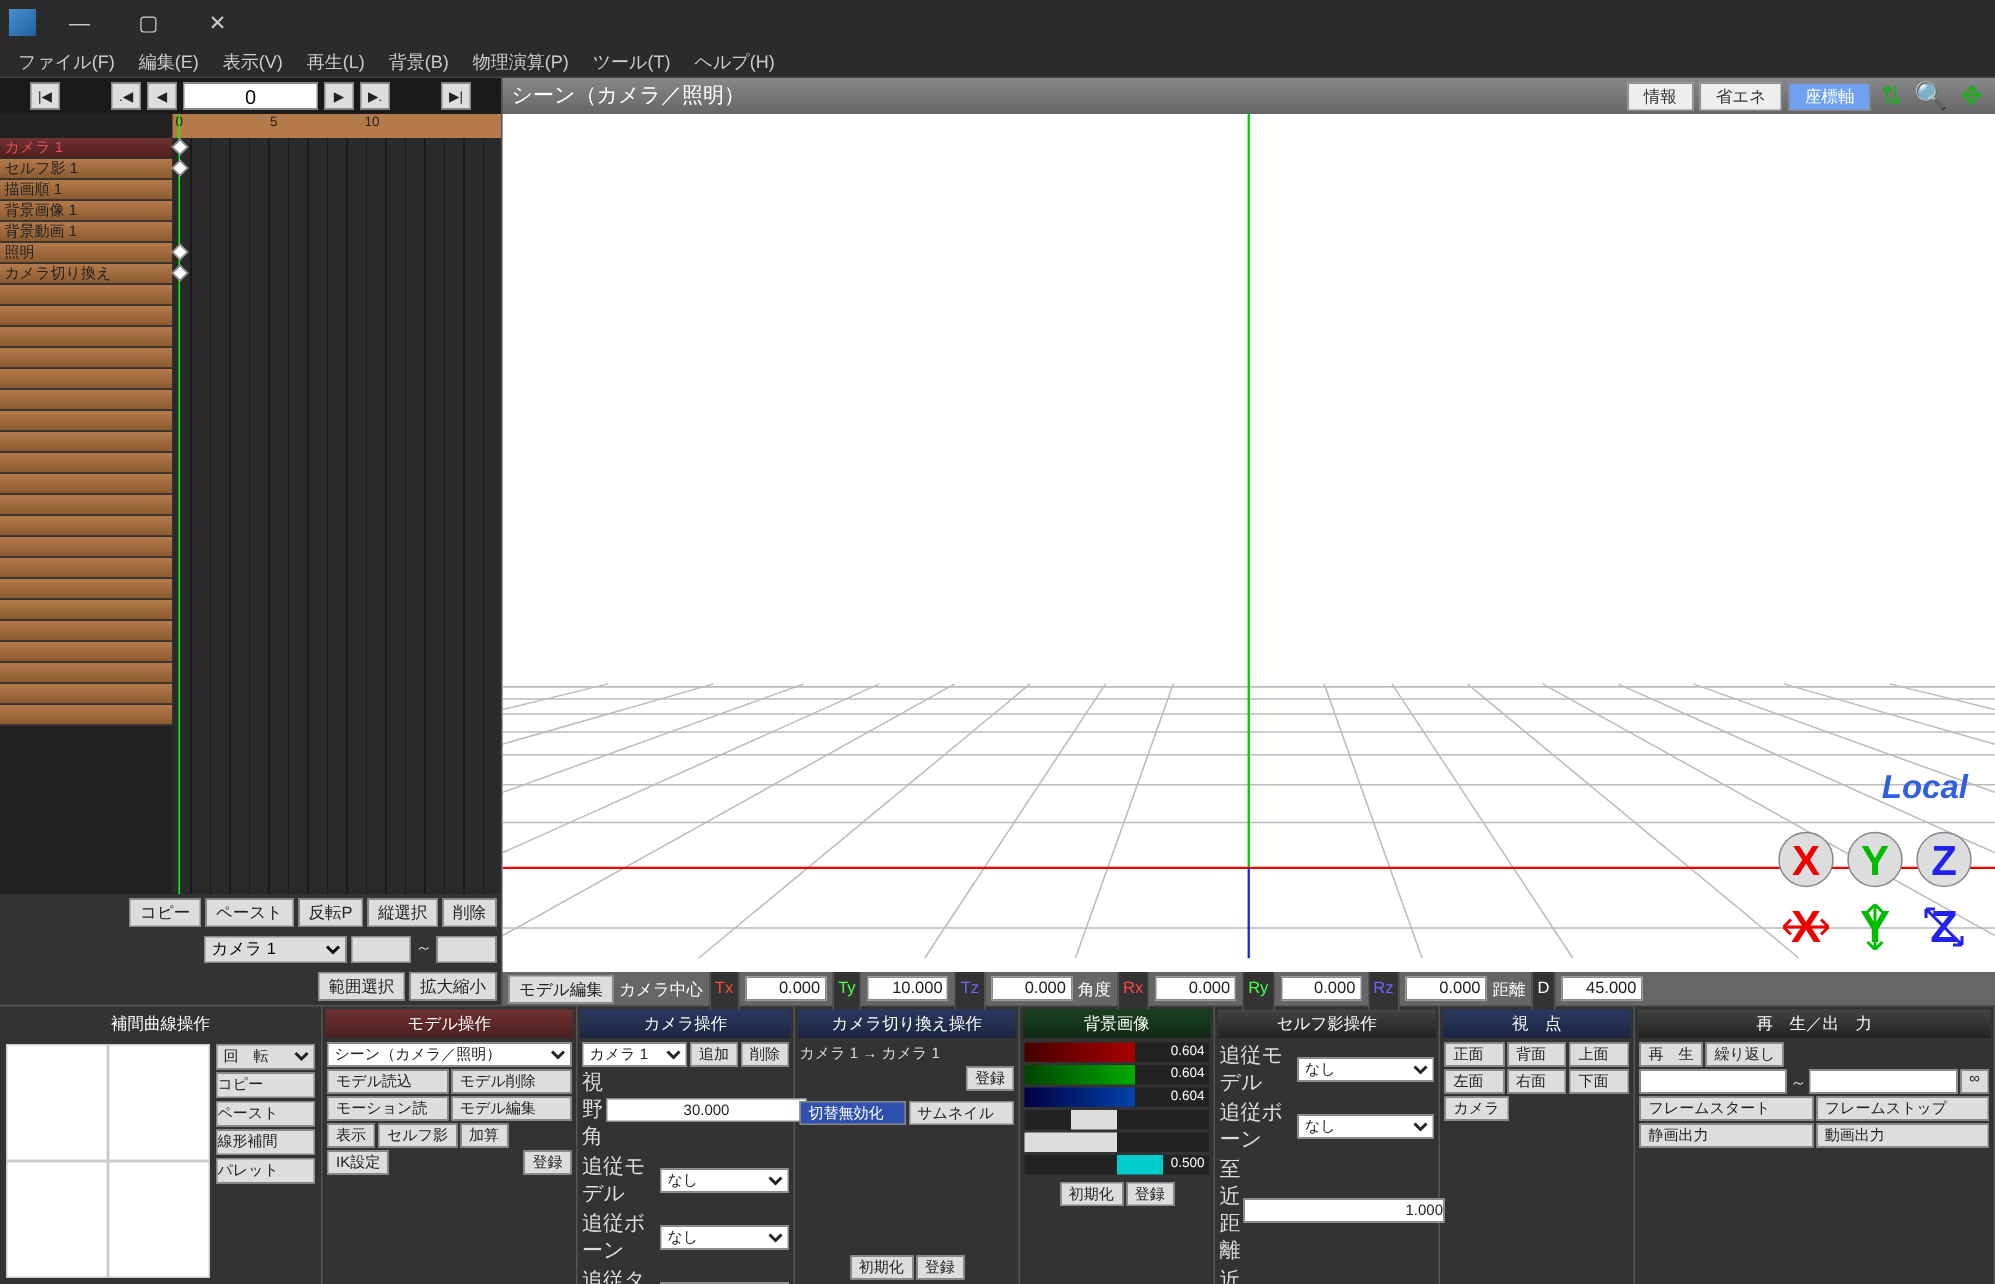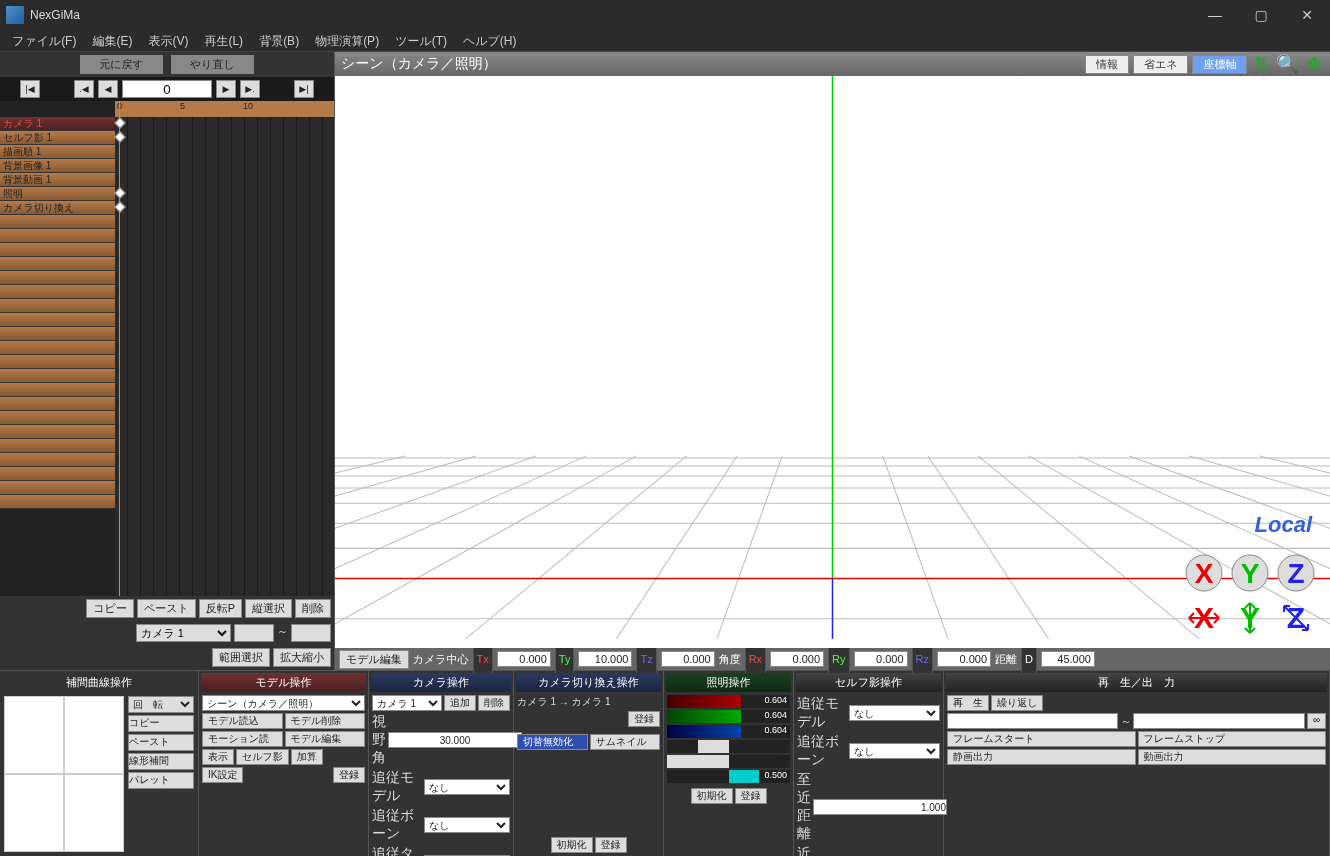--- a/index.html
+++ b/index.html
@@ -41,21 +41,21 @@
 .vp-header .icon { font-size:18px; padding:0 2px; }
 .canvas3d { flex:1; background:#fff; position:relative; overflow:hidden; }
 .grid3d { position:absolute; inset:0; }
 .vp-status { height: 22px; background:#666; display:flex; align-items:center; gap:4px; padding:0 4px; font-size:11px; color:#fff; }
 .vp-status .stbtn { background:#ddd; color:#222; border:1px solid #888; padding:1px 6px; }
 .vp-status .stval { background:#fff; color:#222; width:54px; text-align:right; padding:1px 3px; border:1px solid #888; }
 .vp-status .stlabel { background:#333; color:#fff; padding:11px 3px; border:1px solid #555; }
 .bottom { height: 186px; display:flex; background:#333; border-top:1px solid #555; }
 .panel { border-right:1px solid #555; display:flex; flex-direction:column; padding:2px; }
 .panel-hdr { text-align:center; font-size:11px; color:#fff; padding:2px; margin-bottom:2px; }
-.panel.curve { width:199px; }
+.panel.curve { width:215px; }
 .panel.curve .graph { flex:1; background:#fff; margin:2px; display:grid; grid-template-columns:1fr 1fr; }
 .panel.curve .graph div { border:1px solid #ccc; }
 .panel.model { width:170px; }
 .panel.model .panel-hdr { background:linear-gradient(#703030,#4a2020); }
 .panel.camera { width:145px; }
 .panel.camera .panel-hdr { background:linear-gradient(#2a3a60,#1a2540); }
 .panel.camswitch { width:150px; }
 .panel.camswitch .panel-hdr { background:linear-gradient(#2a3a60,#1a2540); }
 .panel.light { width:130px; }
 .panel.light .panel-hdr { background:linear-gradient(#1a4020,#102a15); }
@@ -74,21 +74,20 @@
 .redtxt { color:#e04040; }
 .curve-btns { width:70px; display:flex;flex-direction:column;gap:2px;padding:2px; }
 .curve-btns select, .curve-btns .pbtn { width:100%; font-size:10px; height:17px; background:#ddd; border:1px solid #888; color:#222; }
 .vol { width:28px; background:#333; display:flex;flex-direction:column;align-items:center;justify-content:space-between;padding:4px 0; }
 </style>
 </head>
 <body>
 
 <div class="titlebar">
   <div class="logo"></div>
-  <div class="title">NexGiMa</div>
   <div class="winbtns">
     <div class="winbtn">—</div>
     <div class="winbtn">▢</div>
     <div class="winbtn">✕</div>
   </div>
 </div>
 
 <div class="menubar">
   <div class="mitem">ファイル(F)</div>
   <div class="mitem">編集(E)</div>
@@ -96,24 +95,20 @@
   <div class="mitem">再生(L)</div>
   <div class="mitem">背景(B)</div>
   <div class="mitem">物理演算(P)</div>
   <div class="mitem">ツール(T)</div>
   <div class="mitem">ヘルプ(H)</div>
 </div>
 
 <div class="maingrid">
 
   <div class="leftpanel">
-    <div class="undo-row">
-      <div class="btn dark wide">元に戻す</div>
-      <div class="btn dark wide">やり直し</div>
-    </div>
     <div class="frame-ctrl">
       <div class="navbtn">|◀</div>
       <div style="width:26px"></div>
       <div class="navbtn">.◀</div>
       <div class="navbtn">◀</div>
       <input class="frameinput" value="0" style="">
       <div class="navbtn">▶</div>
       <div class="navbtn">▶.</div>
       <div style="width:26px"></div>
       <div class="navbtn">▶|</div>
@@ -364,21 +359,21 @@
         <div class="pbtn" style="flex:1">サムネイル</div>
       </div>
     <div style="flex:1"></div>
     <div class="prow" style="justify-content:center">
         <div class="pbtn">初期化</div>
         <div class="pbtn">登録</div>
       </div>
   </div>
 
   <div class="panel light">
-    <div class="panel-hdr">照明操作</div>
+    <div class="panel-hdr">背景画像</div>
     <div class="slider" style="background:linear-gradient(to right,#400,#a00 60%,#222 60%)">
         <span class="sval">0.604</span>
       </div>
     <div class="slider" style="background:linear-gradient(to right,#040,#0a0 60%,#222 60%)">
         <span class="sval">0.604</span>
       </div>
     <div class="slider" style="background:linear-gradient(to right,#004,#04a 60%,#222 60%)">
         <span class="sval">0.604</span>
       </div>
     <div class="slider" style="background:linear-gradient(to right,#222 25%,#ddd 25%,#ddd 50%,#222 50%)">
@@ -410,20 +405,36 @@
         <span class="lbl">至近距離</span>
         <input style="text-align: right;" value="1.000">
       </div>
     <div class="prow">
         <span class="lbl">近距離</span>
         <input style="text-align: right;" value="1.000">
       </div>
 
   </div>
 
+  <div class="panel viewpt">
+    <div class="panel-hdr">視　点</div>
+    <div class="prow">
+        <div class="pbtn" style="flex:1">正面</div>
+        <div class="pbtn" style="flex:1">背面</div>
+        <div class="pbtn" style="flex:1">上面</div>
+      </div>
+    <div class="prow">
+        <div class="pbtn" style="flex:1">左面</div>
+        <div class="pbtn" style="flex:1">右面</div>
+        <div class="pbtn" style="flex:1">下面</div>
+      </div>
+    <div class="prow">
+        <div class="pbtn">カメラ</div>
+      </div>
+  </div>
 
   <div class="panel output">
     <div class="panel-hdr">再　生／出　力</div>
     <div class="prow">
         <div class="pbtn">再　生</div>
         <div class="pbtn">繰り返し</div>
       </div>
     <div class="prow" style="justify-content:center">
         <input style="width: 40px;">
         <span>～</span>

